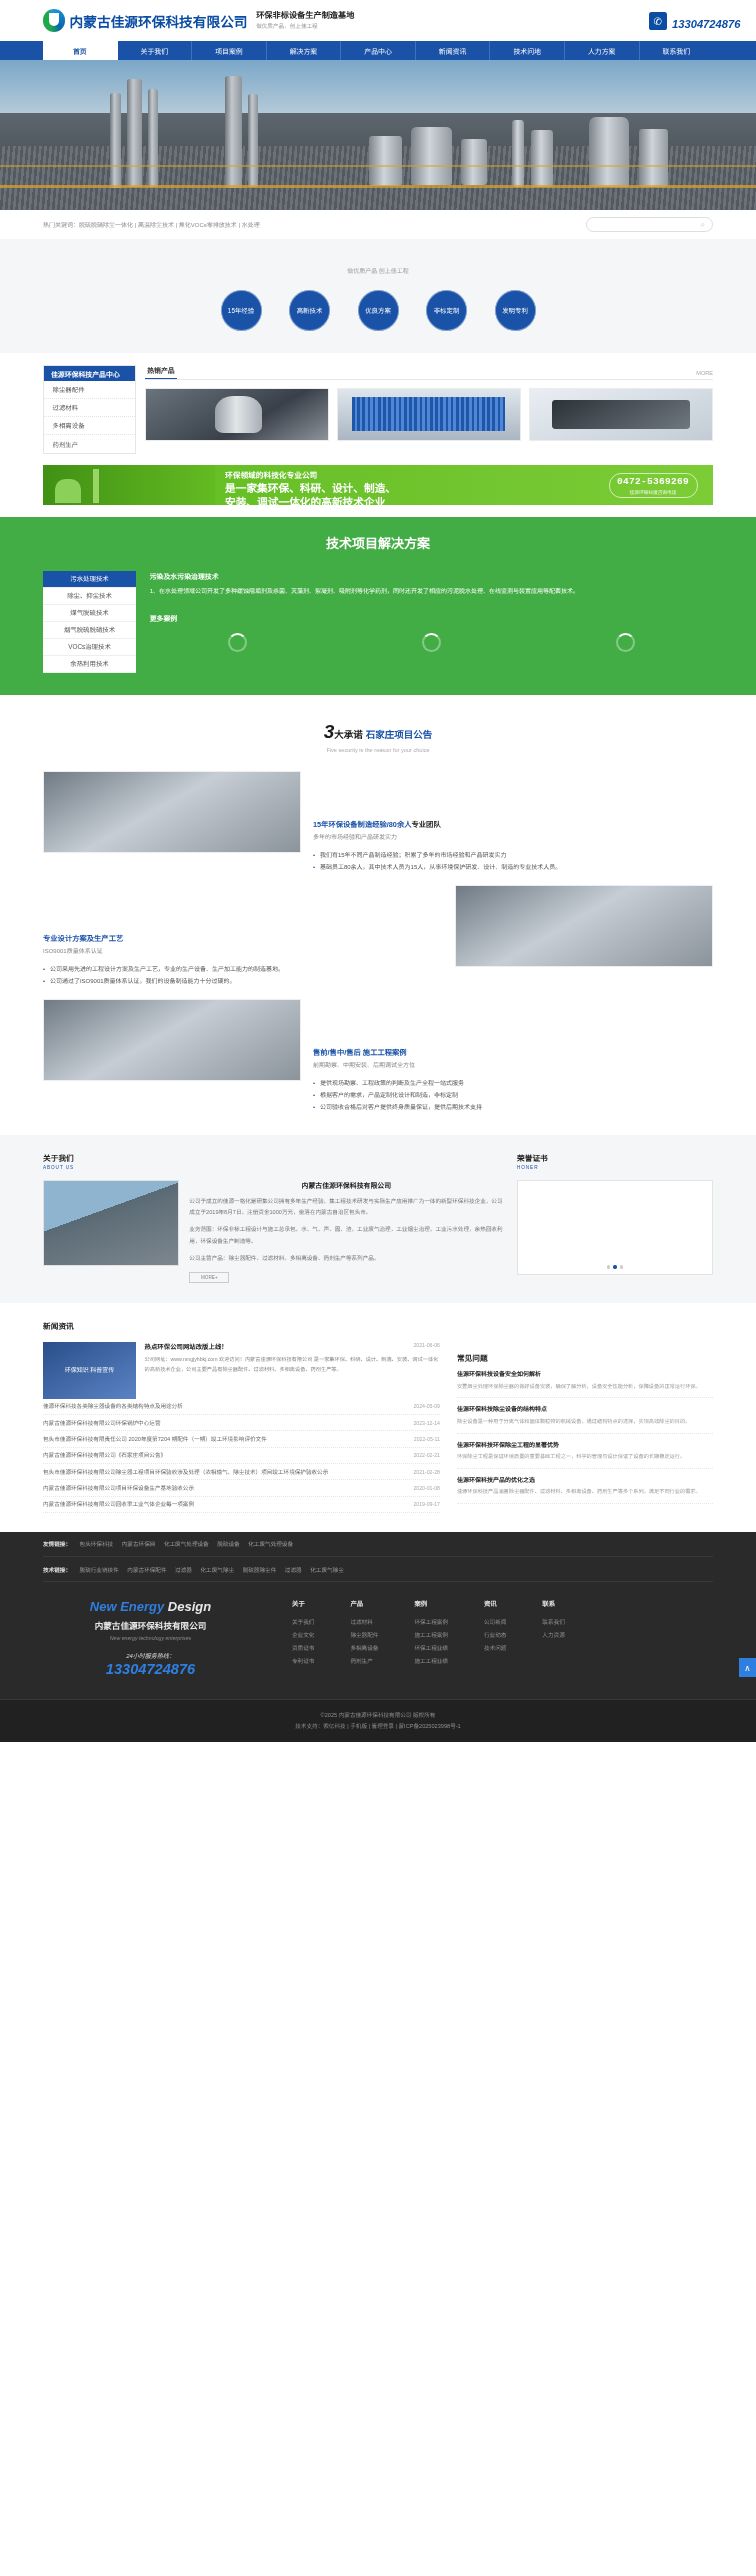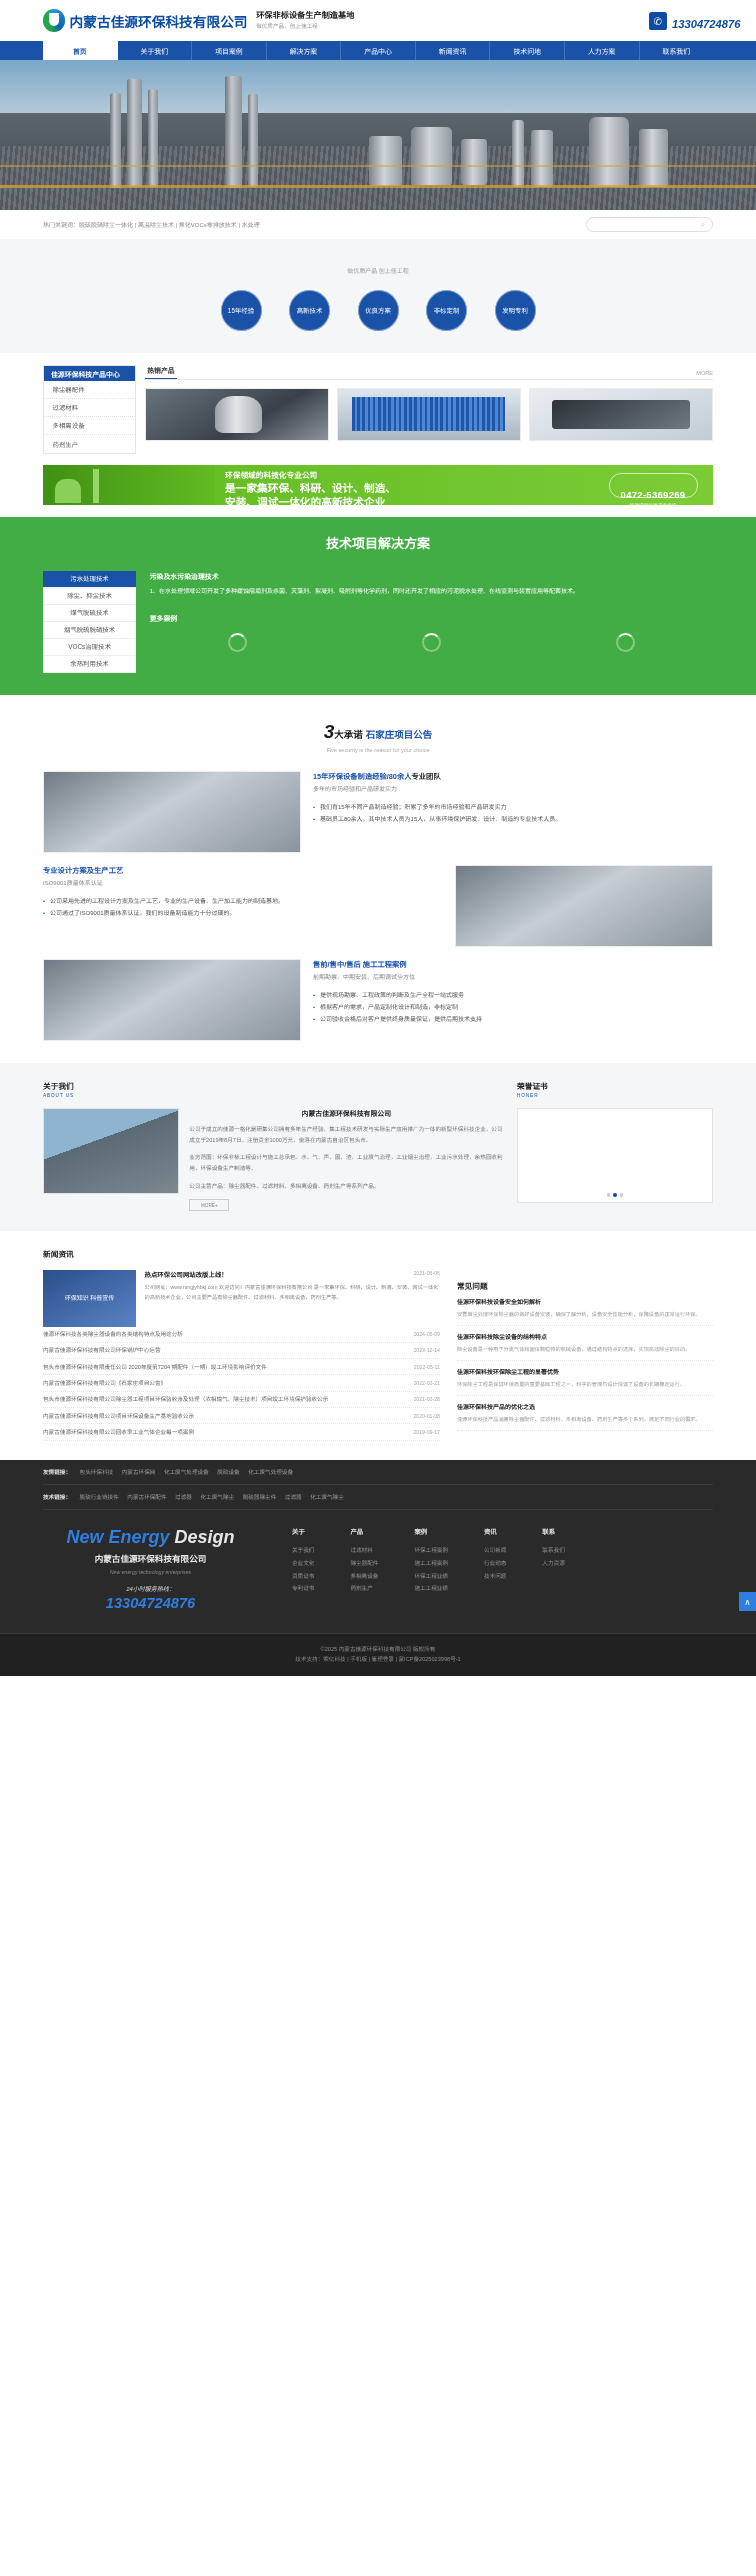--- a/index.html
+++ b/index.html
@@ -118,21 +118,21 @@
      background:linear-gradient(90deg,#3f8f14,#63bb22);
      opacity:.95; }
   .gcta-img:before { content:""; position:absolute; left:50px; top:3.4px; width:6px; height:34px; background:#9bd96a; }
   .gcta-img:after { content:""; position:absolute; left:12px; top:13.7px; width:26px; height:24px;
      border-radius:10.3px 10.3px 0 0; background:#8ed25c; }
   .gcta-txt { position:absolute; left:182px; top:3.4px; color:#fff; }
   .gcta-txt .g1 { font-size:7.7px; font-weight:bold; }
   .gcta-txt .g2 { font-size:10.7px; font-weight:bold; margin-top:2.6px; line-height:1.3; }
   .gcta-phone { position:absolute; right:15.5px; top:7.7px; width:89px; height:25px;
      border:0.9px solid rgba(255,255,255,.65); border-radius:12px; text-align:center;
-     color:#fff; padding-top:15px; }
+     color:#fff; padding-top:2px;font-family:Liberation Mono, monospace; }
   .gcta-phone .p1 { font-size:9.5px; font-weight:bold; letter-spacing:0.3px; }
   .gcta-phone .p2 { font-size:4.7px; margin-top:1.7px; opacity:.9; }
 
   
   .sol { width:756px; background:#43ad45; padding:15.5px 0 22.3px; margin-top:12px; }
   .sol h2 { text-align:center; color:#fff; font-size:13px; font-weight:bold; }
   .sol-body { width:670px; margin:19px auto 0; display:flex; gap:13.7px; }
   .sol-tabs { width:93px; flex:0 0 auto; background:#fff; }
   .sol-tab { height:17px; display:flex; align-items:center; justify-content:center;
      font-size:6.4px; color:#555; border-bottom:0.9px solid #eee; cursor:pointer; }
@@ -148,21 +148,21 @@
 
   
   .pm-head { text-align:center; padding:26px 0 5.2px; }
   .pm-head .big { font-size:19px; font-weight:bold; font-style:italic; color:#1c1c1c; }
   .pm-head .mid { font-size:9.5px; font-weight:bold; color:#1c1c1c; }
   .pm-head .blue { font-size:9.5px; font-weight:bold; color:#1a52a8; }
   .pm-head .en { font-size:5.6px; color:#aaa; margin-top:4.3px; }
   .pm-row { width:670px; margin:12px auto 0; display:flex; gap:12px; align-items:flex-start; }
   .pm-img { width:258px; height:82px; flex:0 0 auto; border:0.9px solid #eee;
      background:linear-gradient(150deg,#6f7a84,#c6cdd4 45%,#8b939b); }
-  .pm-txt { flex:1; }
+  .pm-txt { flex:1;margin-top:48px; }
   .pm-txt h4 { font-size:7.3px; color:#1a52a8; font-weight:bold; }
   .pm-txt h4 span { color:#222; }
   .pm-txt .sub { font-size:6px; color:#888; margin-top:3.4px; }
   .pm-txt ul { margin-top:7.7px; }
   .pm-txt li { list-style:none; font-size:6px; color:#555; line-height:2.0; padding-left:6.9px;
      position:relative; }
   .pm-txt li:before { content:"•"; position:absolute; left:0; color:#1a52a8; }
   .pm-row.rev { flex-direction:row-reverse; }
 
   
@@ -206,21 +206,21 @@
 
   
   .ftr { width:756px; background:#2a2a2a; color:#bbb; }
   .ftr-links { width:670px; margin:0 auto; padding:8.6px 0 7.7px; display:flex;
      align-items:center; font-size:5.6px; color:#9a9a9a; gap:8.6px; flex-wrap:wrap;
      border-bottom:0.9px solid #3a3a3a; }
   .ftr-links b { color:#ddd; font-weight:bold; }
   .ftr-links span { cursor:pointer; }
   .ftr-main { width:670px; margin:0 auto; padding:17px 0 22.3px; display:flex; }
   .ftr-brand { width:215px; text-align:center; }
-  .ftr-brand .ne { font-size:18px; font-weight:bold; font-style:italic; color:#2f7fe0; }
+  .ftr-brand .ne { font-size:13px; font-weight:bold; font-style:italic; color:#2f7fe0; }
   .ftr-brand .ne i { color:#e6e6e6; font-style:italic; }
   .ftr-brand .cn { font-size:8.6px; font-weight:bold; color:#e8e8e8; margin-top:4.3px; }
   .ftr-brand .en { font-size:5.2px; color:#8a8a8a; font-style:italic; margin-top:4.3px; }
   .ftr-brand .hl { font-size:6px; color:#ddd; font-style:italic; margin-top:9.5px; }
   .ftr-brand .num { font-size:14.6px; font-weight:bold; font-style:italic; color:#2f7fe0; margin-top:1.7px; }
   .ftr-cols { flex:1; display:flex; padding-left:34px; gap:36px; }
   .fcol h6 { font-size:6.4px; color:#e4e4e4; font-weight:bold; margin-bottom:7.7px; }
   .fcol a { display:block; font-size:5.6px; color:#909090; text-decoration:none;
      line-height:2.3; cursor:pointer; }
   .ftr-bot { border-top:0.9px solid #3a3a3a; text-align:center; padding:9.5px 0 11.2px;

